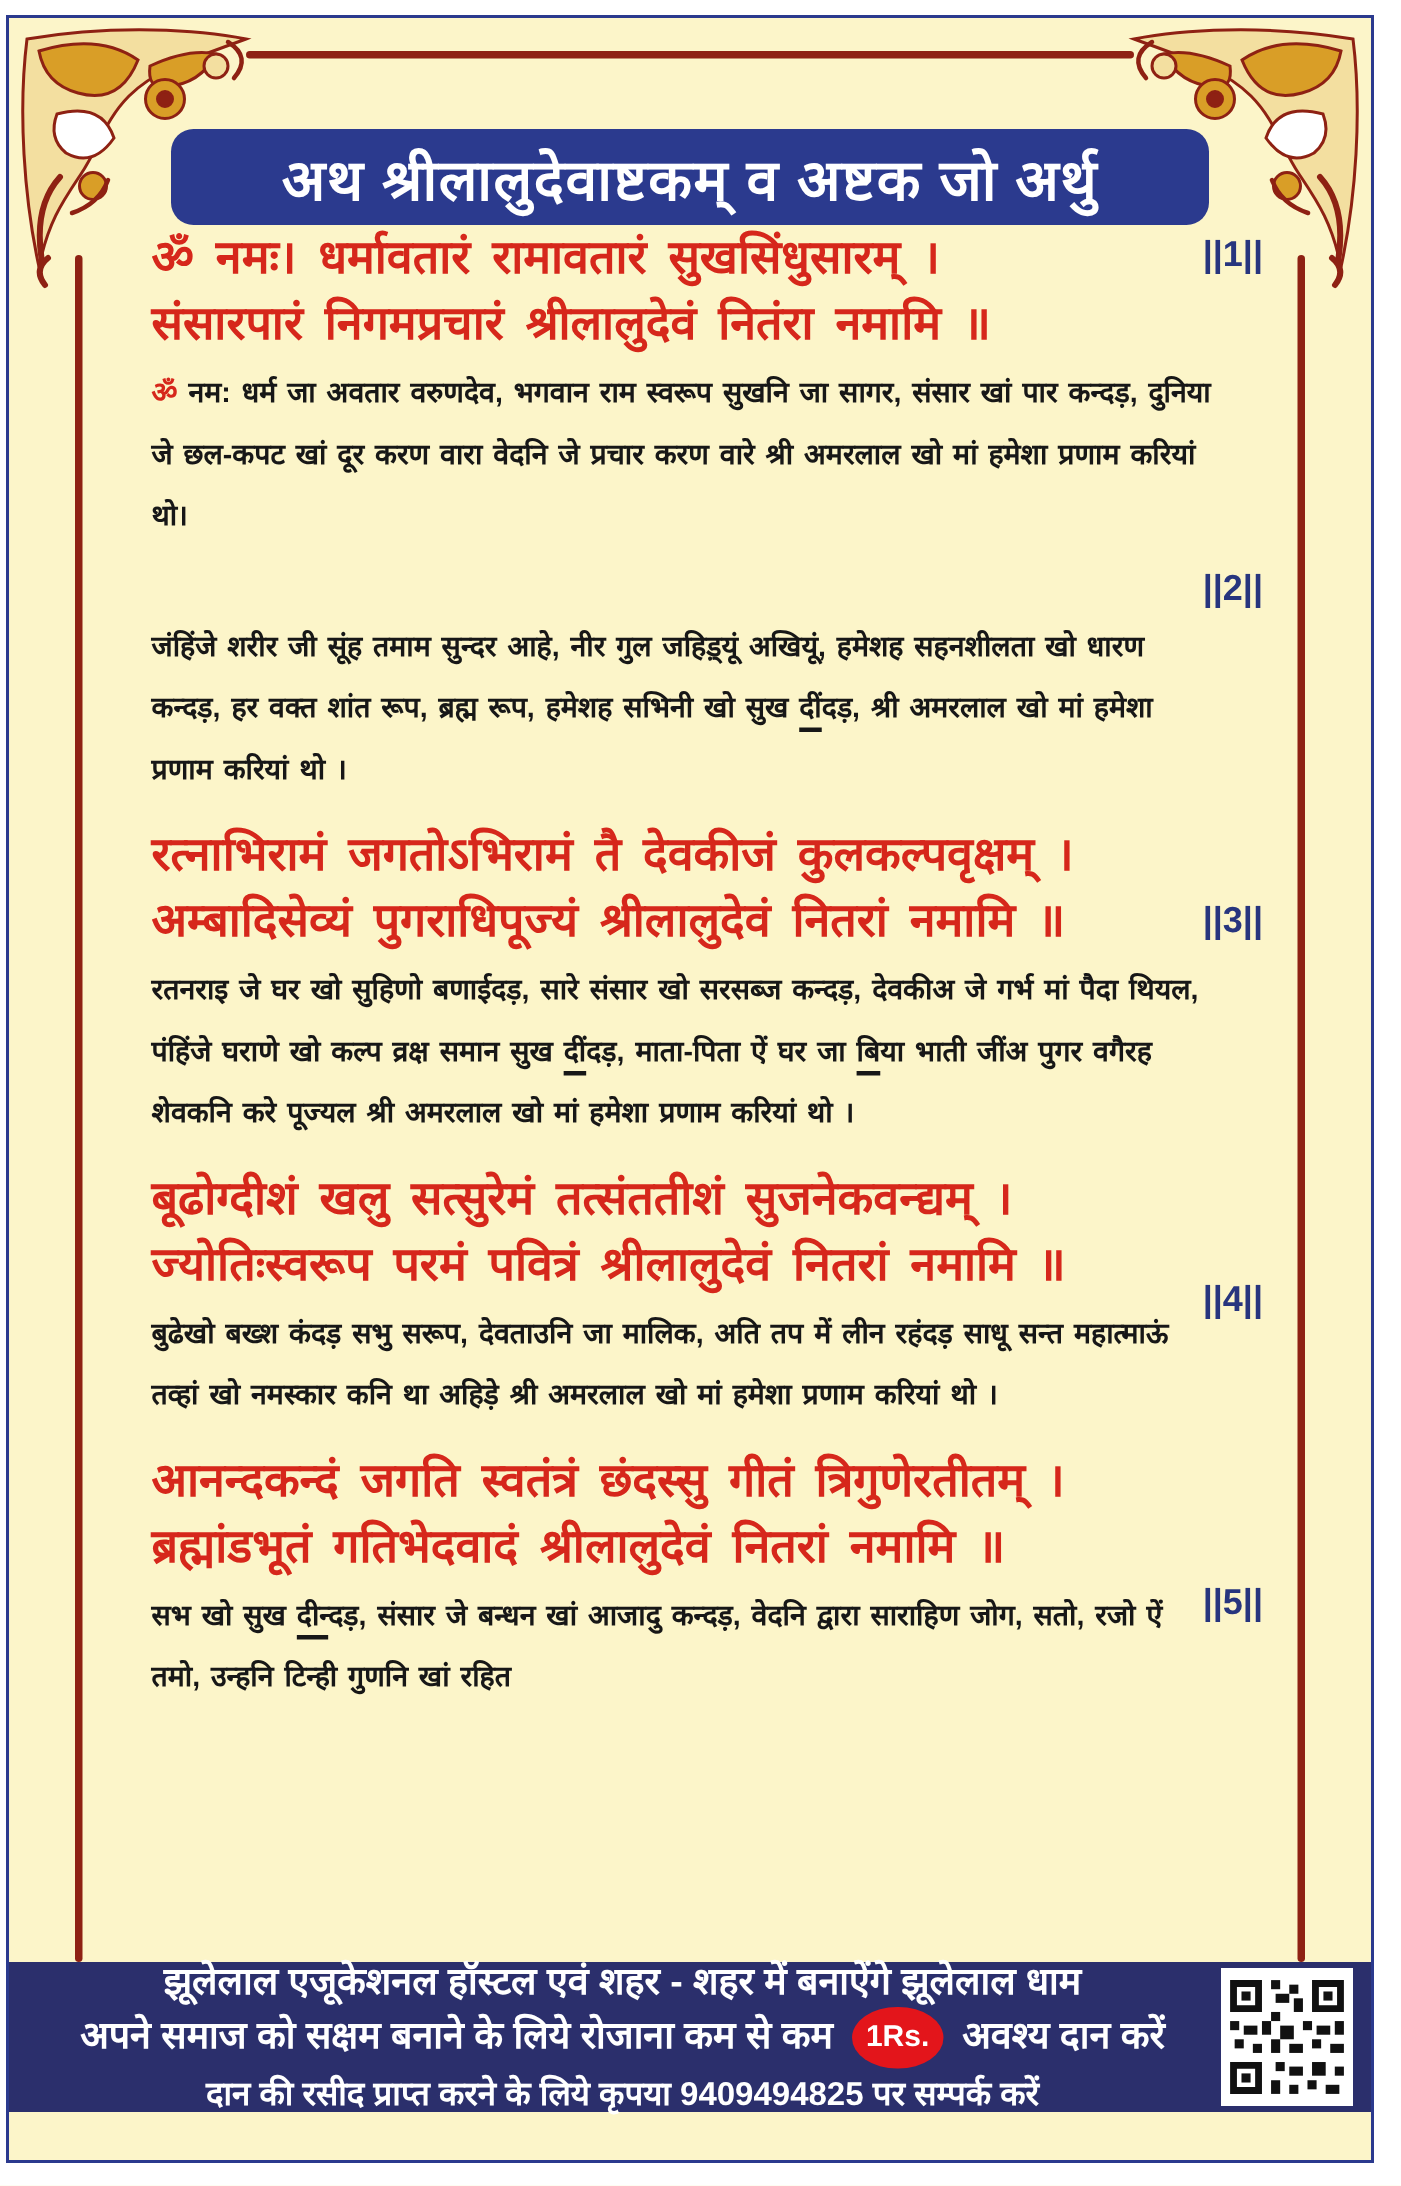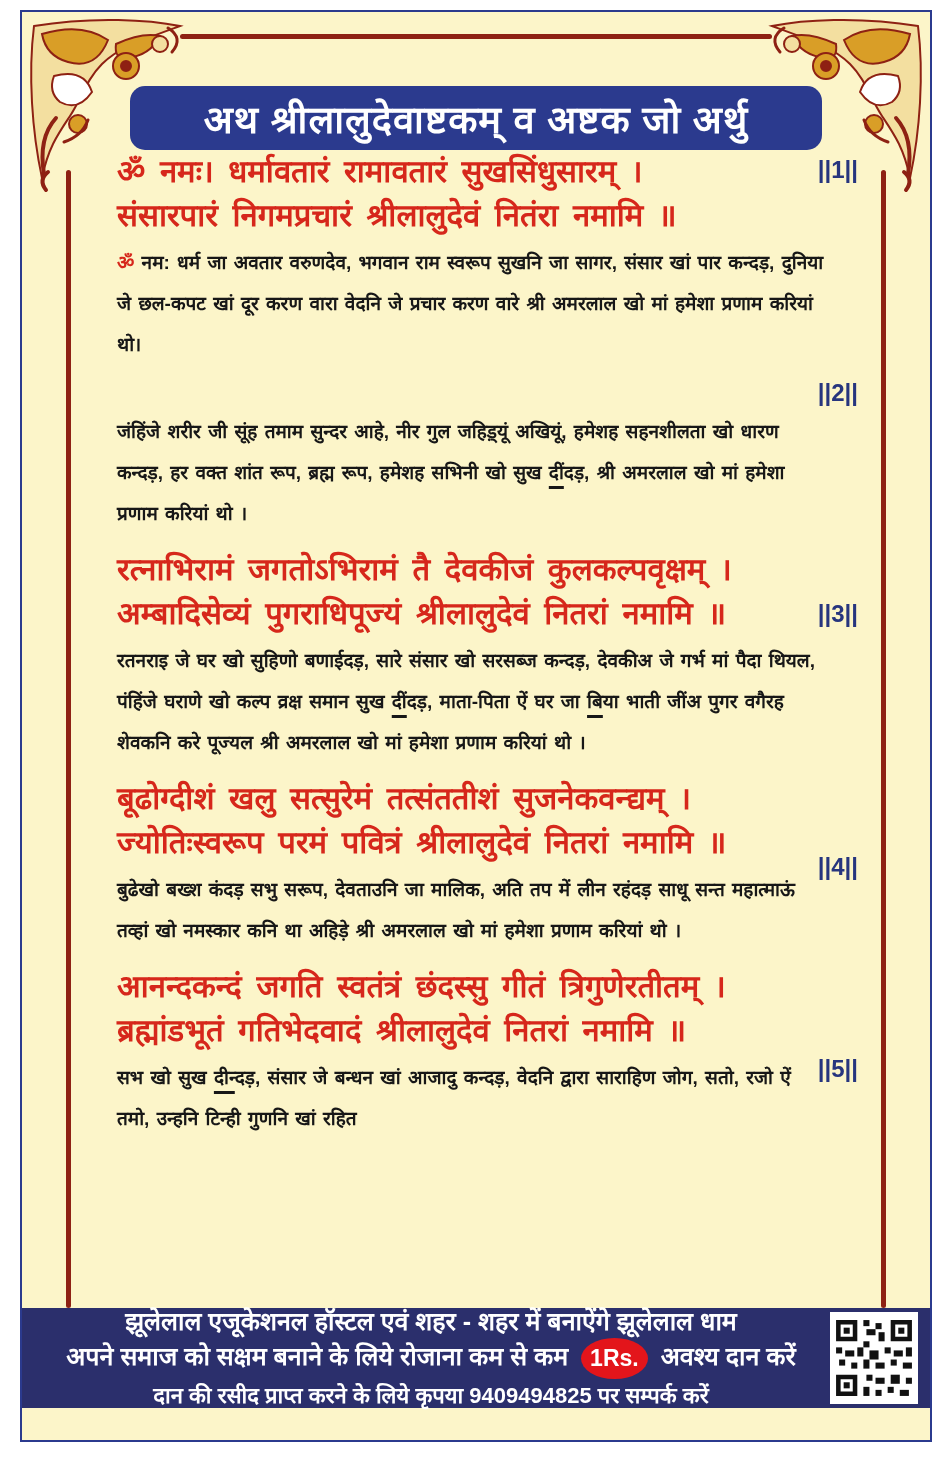--- a/index.html
+++ b/index.html
@@ -1,17 +1,17 @@
 <!DOCTYPE html>
 <html><head>
 <meta charset="utf-8">
 <style>
   html,body{margin:0;padding:0;width:934px;height:1457px;overflow:hidden;background:#ffffff;
             font-family:"Liberation Sans",sans-serif;}
-  .sheet{position:absolute;left:20px;top:10px;width:908px;height:1428px;
+  .sheet{position:absolute;left:4px;top:10px;width:908px;height:1428px;
          background:#fcf5c9;border:2px solid #2b3a8e;}
   
   .frame-top{position:absolute;top:22px;left:158px;right:158px;height:5px;background:#8e2113;border-radius:3px;}
   .frame-left{position:absolute;left:44px;top:158px;bottom:132px;width:5px;background:#8e2113;border-radius:3px;}
   .frame-right{position:absolute;right:44px;top:158px;bottom:132px;width:5px;background:#8e2113;border-radius:3px;}
   
   .corner{position:absolute;top:2px;width:172px;height:192px;}
   .corner.tl{left:2px;}
   .corner.tr{right:2px;transform:scaleX(-1);}
   
@@ -33,21 +33,21 @@
   .meaning .u{text-decoration:underline;text-underline-offset:7px;text-decoration-thickness:2.5px;}
   .meaning .om{color:#d6271b;}
   
   .footer{position:absolute;left:0;right:0;top:1296px;height:100px;background:#2b2f6c;
           display:flex;align-items:center;box-sizing:border-box;padding:6px 12px 6px 20px;}
   .footer-text{flex:1;color:#ffffff;text-align:center;}
   .f1{font-size:25px;font-weight:bold;line-height:34px;white-space:nowrap;}
   .f2{font-size:25px;font-weight:bold;line-height:36px;white-space:nowrap;}
   .f3{font-size:22px;font-weight:bold;line-height:34px;white-space:nowrap;}
   .badge{display:inline-block;background:#e3151b;color:#ffffff;border-radius:50%;
-         padding:2px 9px 3px 9px;margin:0 6px;font-size:23px;font-weight:bold;vertical-align:middle;}
+         padding:2px 9px 3px 9px;margin:0 6px;font-size:20px;font-weight:bold;vertical-align:middle;}
   .qr{width:88px;height:92px;background:#ffffff;margin-left:10px;flex:0 0 auto;}
 </style>
 </head>
 <body>
 
 <div class="sheet">
 
   <div class="frame-top"></div>
   <div class="frame-left"></div>
   <div class="frame-right"></div>

